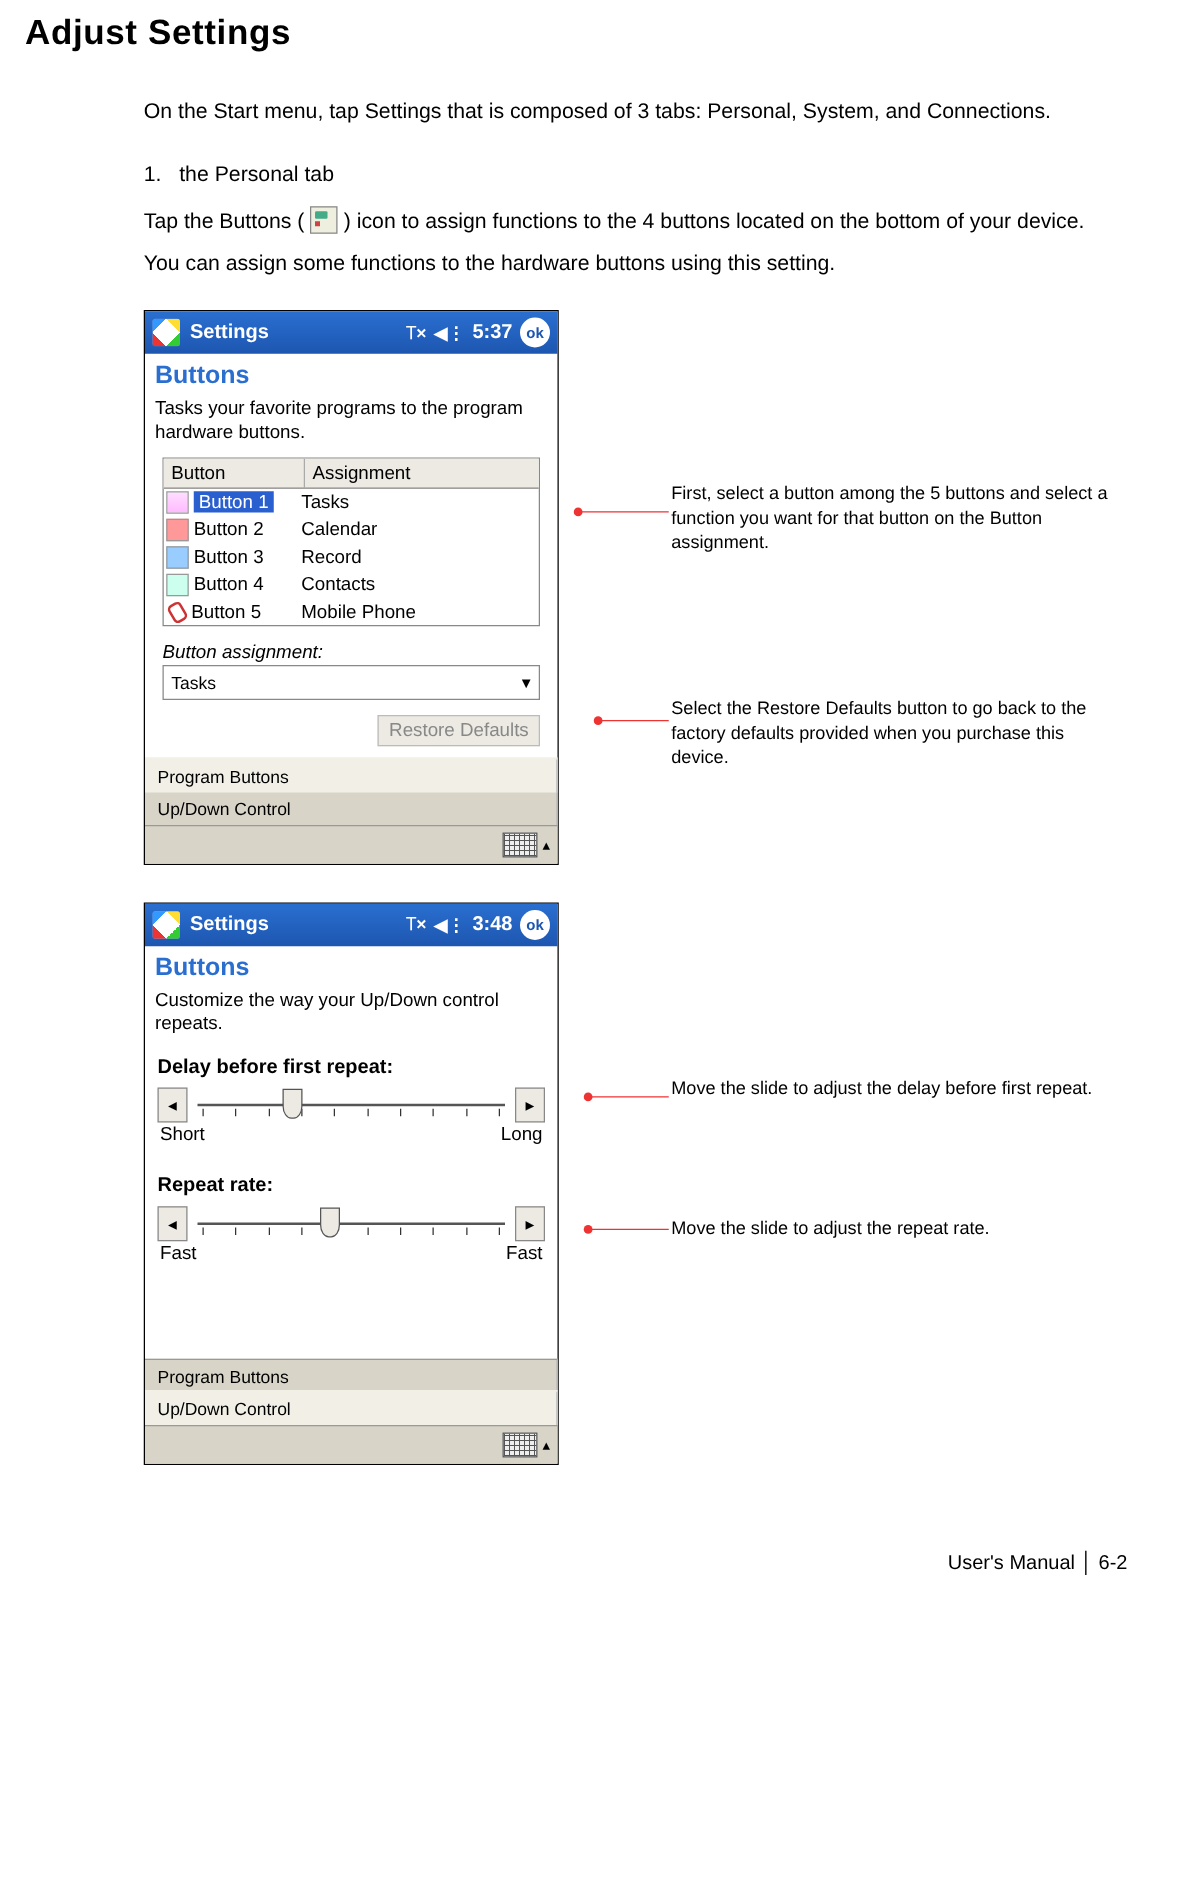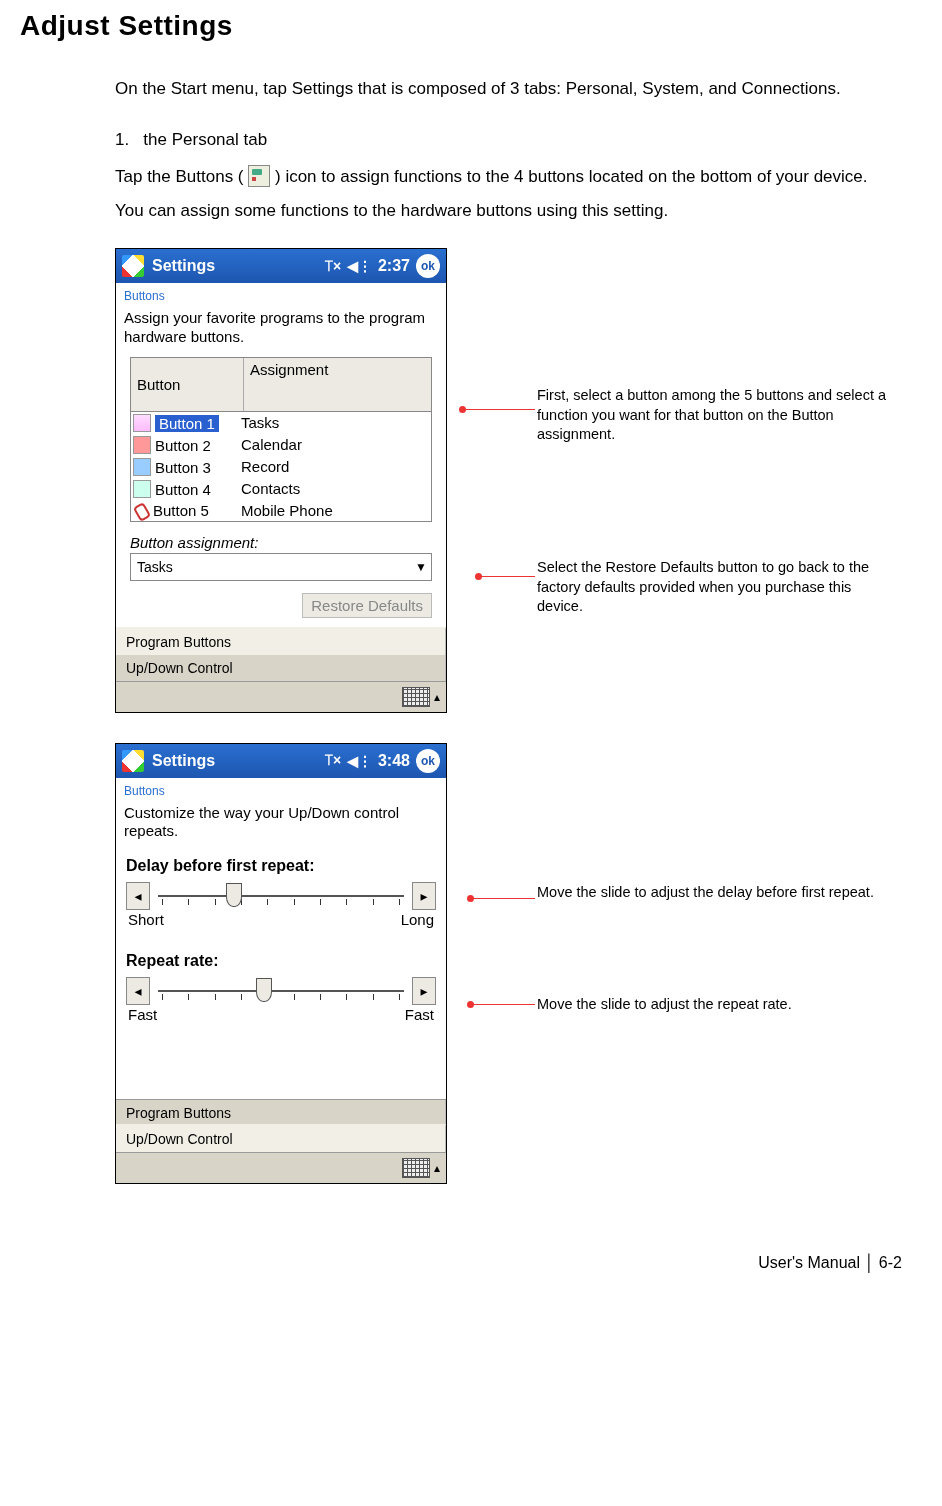--- a/index.html
+++ b/index.html
@@ -99,60 +99,60 @@
     color: #1d56b0;
     font-size: 12px;
     font-weight: bold;
     display: flex;
     align-items: center;
     justify-content: center;
     margin-left: 6px;
   }
   .subtitle {
     color: #2a6fd0;
-    font-weight: normal;
+    font-weight: bold;
     padding: 6px 8px 4px 8px;
-    font-size: 12px;
+    font-size: 20px;
   }
   .desc {
     padding: 2px 8px 6px 8px;
     font-size: 15px;
     line-height: 1.25;
   }
   .table-box {
     margin: 4px 14px 4px 14px;
     border: 1px solid #888;
     font-size: 15px;
   }
   .table-head {
     display: flex;
     background: #eceae2;
   }
   .th-btn {
     width: 100px;
     border-right: 1px solid #aaa;
-    padding: 18px 6px;
+    padding: 3px 6px;
     border-bottom: 1px solid #888;
     background: #eceae2;
   }
   .th-assign {
     flex: 1;
     padding: 3px 6px;
     border-bottom: 1px solid #888;
     background: #eceae2;
   }
   .row {
     display: flex;
     align-items: center;
   }
   .row .cell-btn {
     width: 100px;
     padding: 2px 2px 2px 2px;
     display: flex;
-    align-items: flex-end;
+    align-items: center;
     gap: 4px;
   }
   .row .cell-assign {
     flex: 1;
     padding: 2px 6px;
   }
   .row.selected .cell-btn .btntext {
     background: #2a5fd0;
     color: #fff;
     padding: 0 4px;
@@ -348,26 +348,26 @@
 
   <div class="figure-row">
     <div class="device-shot">
       <div class="titlebar">
         <div class="win-flag"></div>
         <span>Settings</span>
         <span class="spacer"></span>
         <div class="status-icons">
           <span class="sig-icon">⟙×</span>
           <span class="vol-icon">◀⋮</span>
-          <span>2:37</span>
+          <span>5:37</span>
         </div>
         <div class="ok-btn">ok</div>
       </div>
       <div class="subtitle">Buttons</div>
-      <div class="desc">Assign your favorite programs to the program hardware buttons.</div>
+      <div class="desc">Tasks your favorite programs to the program hardware buttons.</div>
 
       <div class="table-box">
         <div class="table-head">
           <div class="th-btn">Button</div>
           <div class="th-assign">Assignment</div>
         </div>
         <div class="row selected">
           <div class="cell-btn">
               <span class="tiny-icon task"></span>
               <span class="btntext">Button 1</span>

